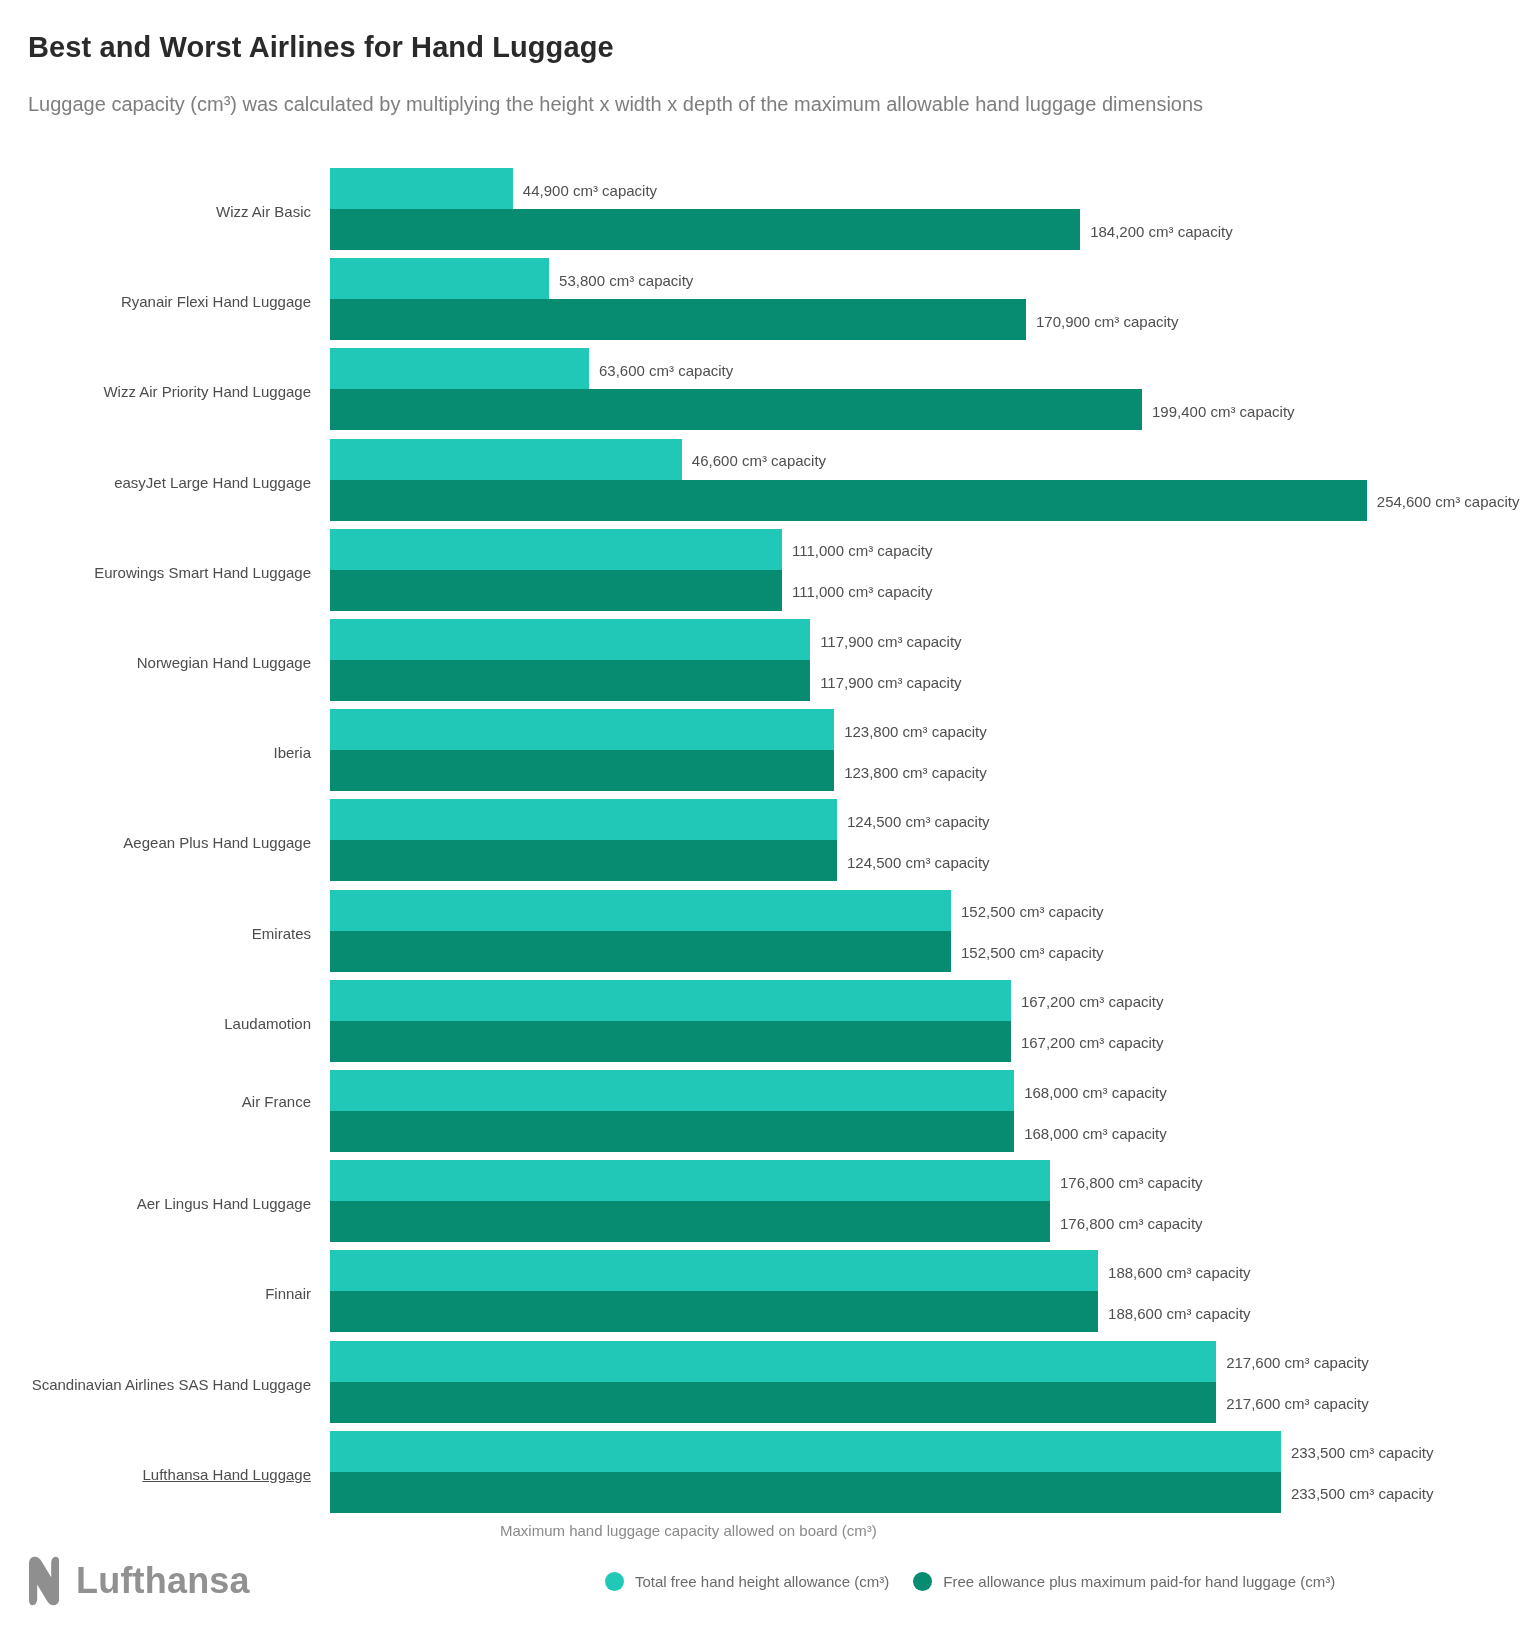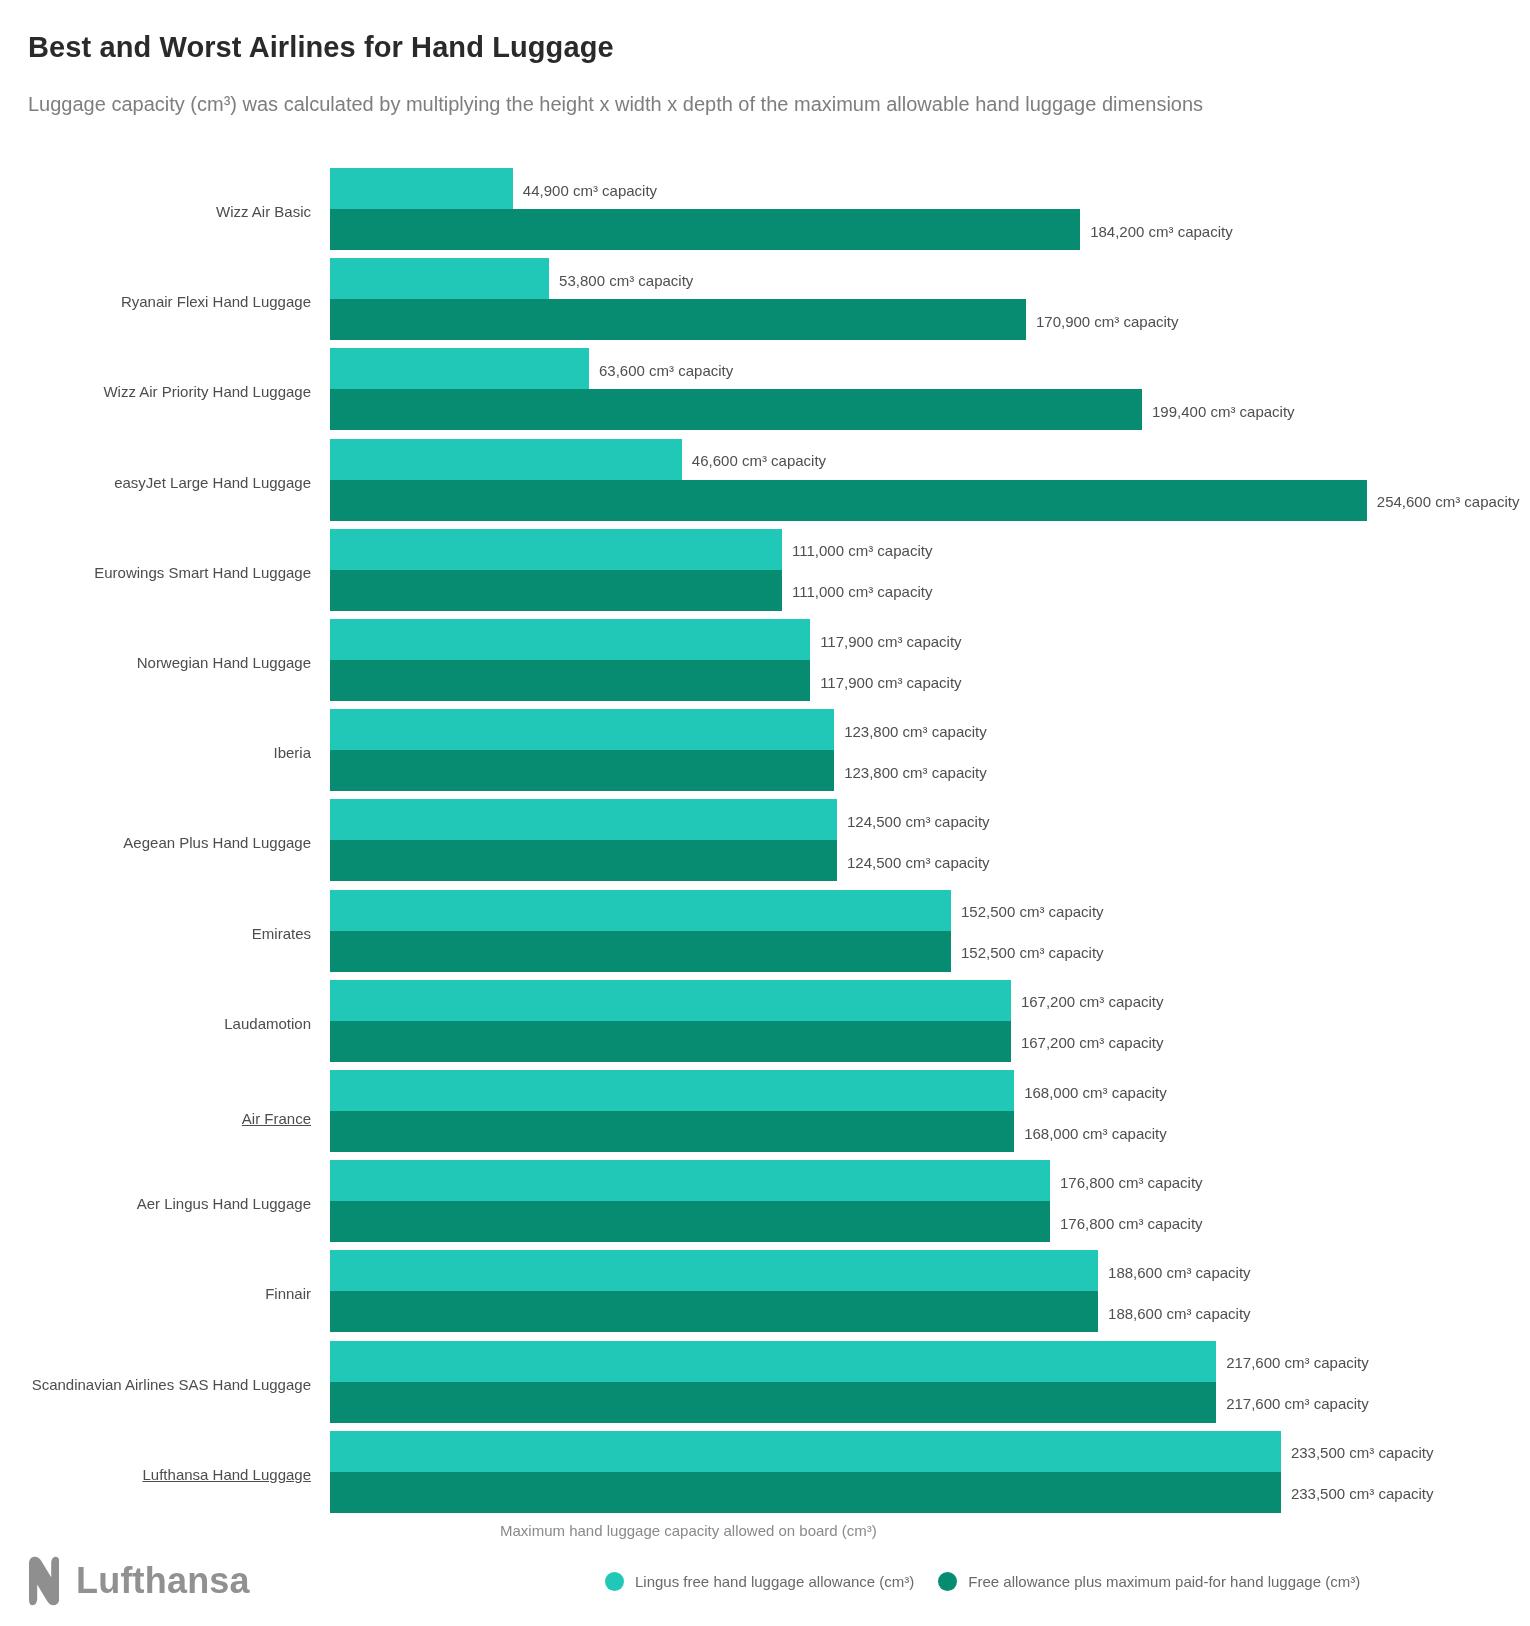--- a/index.html
+++ b/index.html
@@ -101,21 +101,21 @@
         <div class="vlab" style="left: 961.043px; top: 54.5px;">152,500 cm³ capacity</div>
       </div>
       <div class="grp" style="top: 979.8px; height: 82px; width: 1530px;">
         <div class="ylab" style="top: 35px;">Laudamotion</div>
         <div class="bar b1" style="top: 0px; width: 680.908px;"></div>
         <div class="vlab" style="left: 1020.91px; top: 13.5px;">167,200 cm³ capacity</div>
         <div class="bar b2" style="top: 41px; width: 680.908px;"></div>
         <div class="vlab" style="left: 1020.91px; top: 54.5px;">167,200 cm³ capacity</div>
       </div>
       <div class="grp" style="top: 1070px; height: 82px; width: 1530px;">
-        <div class="ylab" style="top: 40px; text-decoration: underline;">Air France</div>
+        <div class="ylab" style="top: 23px;">Air France</div>
         <div class="bar b1" style="top: 0px; width: 684.166px;"></div>
         <div class="vlab" style="left: 1024.17px; top: 13.5px;">168,000 cm³ capacity</div>
         <div class="bar b2" style="top: 41px; width: 684.166px;"></div>
         <div class="vlab" style="left: 1024.17px; top: 54.5px;">168,000 cm³ capacity</div>
       </div>
       <div class="grp" style="top: 1160.2px; height: 82px; width: 1530px;">
         <div class="ylab" style="top: 35px;">Aer Lingus Hand Luggage</div>
         <div class="bar b1" style="top: 0px; width: 720.003px;"></div>
         <div class="vlab" style="left: 1060px; top: 13.5px;">176,800 cm³ capacity</div>
         <div class="bar b2" style="top: 41px; width: 720.003px;"></div>
@@ -154,20 +154,20 @@
                C32.4 46.4 30.0 49.2 26.6 49.2 C23.5 49.2 21.6 47.4 19.5 43.9
                L10.2 28.6 L10.2 42.2 C10.2 46.4 8.4 49.2 5.5 49.2
                C3.0 49.2 2.0 47.0 2.0 43.2 Z" fill="#8f8f8f"></path>
     </svg>
     <span class="brandname">Lufthansa</span>
   </div>
 
   <div class="legend" id="legend">
       <div class="litem">
         <span class="dot" style="background: rgb(33, 200, 184);"></span>
-        <span>Lingus free hand luggage allowance (cm³)</span>
+        <span>Total free hand height allowance (cm³)</span>
       </div>
       <div class="litem">
         <span class="dot" style="background: rgb(7, 139, 113);"></span>
         <span>Free allowance plus maximum paid-for hand luggage (cm³)</span>
       </div>
     </div>
 </div>
 
 </body></html>

